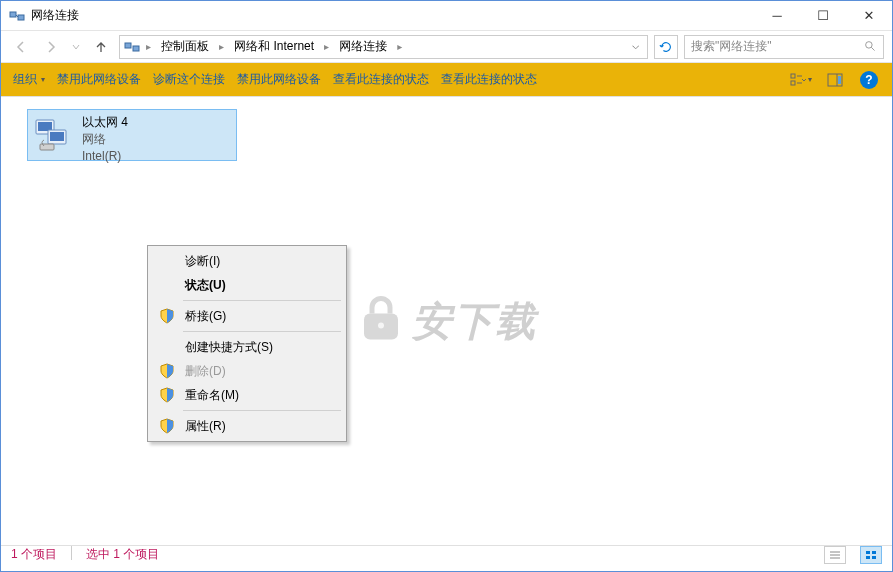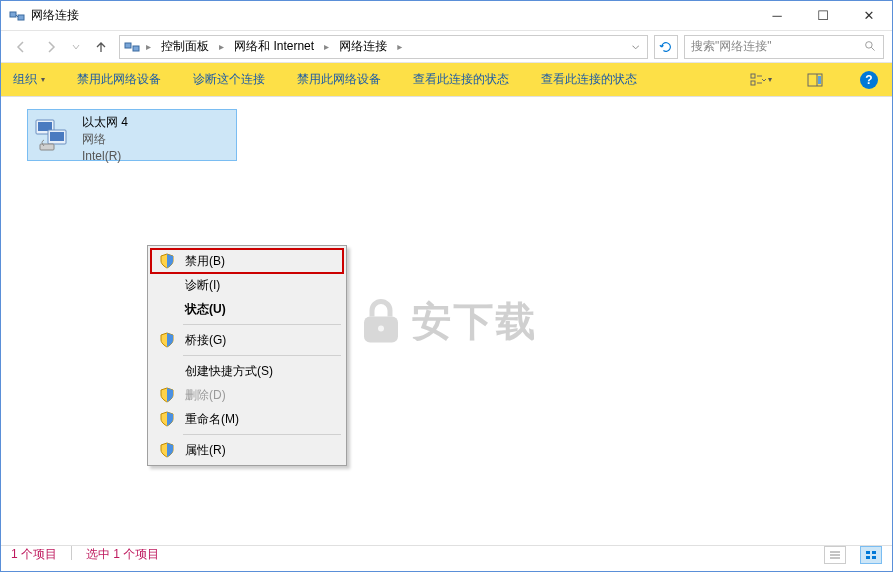--- a/index.html
+++ b/index.html
@@ -16,21 +16,21 @@
 .nav-btn.disabled { color: #ccc; }
 .nav-up { color: #555; }
 .breadcrumb { flex: 1; height: 24px; border: 1px solid #ccc; display: flex; align-items: center; padding: 0 4px; gap: 2px; background: #fff; }
 .breadcrumb-icon { width: 16px; height: 16px; margin-right: 2px; }
 .bc-item { padding: 2px 6px; cursor: default; }
 .bc-sep { color: #888; font-size: 10px; padding: 0 2px; }
 .bc-chevron { margin-left: auto; color: #555; padding: 0 4px; display:flex; align-items:center; gap:2px; }
 .nav-refresh { width: 24px; height: 24px; border: 1px solid #ccc; display: flex; align-items: center; justify-content: center; color: #0078d7; }
 .searchbox { width: 200px; height: 24px; border: 1px solid #ccc; display: flex; align-items: center; padding: 0 6px; color: #888; gap: 6px; }
 
-.toolbar { height: 34px; display: flex; align-items: center; padding: 0 12px; gap: 32px; background: #fde047; border-bottom: 1px solid #e0e0e0; }
+.toolbar { height: 34px; display: flex; align-items: center; padding: 0 12px; gap: 12px; background: #eab308; border-bottom: 1px solid #e0e0e0; }
 .tb-item { color: #1a5aa8; cursor: default; display: flex; align-items: center; gap: 4px; }
 .tb-item .dd { font-size: 8px; color: #555; }
 .tb-spacer { flex: 1; }
 .tb-icon { width: 22px; height: 22px; display: flex; align-items: center; justify-content: center; color: #555; }
 .help-icon { width: 18px; height: 18px; border-radius: 50%; background: #0078d7; color: #fff; font-size: 12px; font-weight: bold; display: flex; align-items: center; justify-content: center; }
 
 .content { position: relative; height: calc(100% - 30px - 32px - 34px - 26px); background: #fff; }
 
 .connection { position: absolute; left: 26px; top: 12px; width: 210px; height: 52px; background: #cde6f7; border: 1px solid #7abdf2; display: flex; align-items: flex-start; padding: 4px 6px; gap: 8px; }
 .conn-icon { width: 40px; height: 40px; }
@@ -46,21 +46,21 @@
 .cm-item.bold { font-weight: bold; }
 .cm-sep { height: 1px; background: #d0d0d0; margin: 3px 2px 3px 32px; }
 
 .statusbar { position: absolute; bottom: 0; left: 0; right: 0; height: 26px; border-top: 1px solid #e0e0e0; display: flex; align-items: flex-start; padding: 0 10px; gap: 14px; font-size: 12px; color: #be185d; }
 .sb-sep { width: 1px; height: 14px; background: #ccc; }
 .sb-spacer { flex: 1; }
 .sb-view { width: 22px; height: 18px; border: 1px solid #ccc; display: flex; align-items: center; justify-content: center; font-size: 10px; color: #888; }
 .sb-view.active { background: #cde6f7; border-color: #7abdf2; color: #0066cc; }
 
 .watermark { position: absolute; left: 50%; top: 50%; transform: translate(-50%, -50%); display: flex; flex-direction: column; align-items: center; color: #d0d0d0; pointer-events: none; }
-.watermark .wm-row { display: flex; align-items: center; gap: 6px; }
+.watermark .wm-row { display: flex; align-items: flex-start; gap: 6px; font-style: italic; }
 .watermark .wm-text { font-size: 40px; font-weight: bold; letter-spacing: 2px; }
 .watermark .wm-sub { font-size: 22px; letter-spacing: 6px; margin-top: -2px; }
 .wm-icon { width: 50px; height: 50px; }
 </style>
 </head>
 <body>
 
 <div class="titlebar">
   <svg class="icon" viewBox="0 0 16 16">
       <rect x="1" y="4" width="6" height="5" fill="#7aa6d8" stroke="#3a6aa0"></rect>
@@ -181,27 +181,20 @@
       <path d="M10 26 q-4 2 0 6" stroke="#888" fill="none"></path>
     </svg>
     <div class="conn-text">
       <span class="conn-name">以太网 4</span>
       <span class="conn-sub">网络</span>
       <span class="conn-sub">Intel(R)</span>
     </div>
   </div>
 
   <div class="context-menu">
-    <div class="cm-item highlighted">
-      <svg class="shield" viewBox="0 0 16 16">
-          <path d="M8 1 L14 3 V8 C14 12 8 15 8 15 C8 15 2 12 2 8 V3 Z" fill="#ffd24a" stroke="#c08a00"></path>
-          <path d="M8 1 L14 3 V8 C14 12 8 15 8 15 Z" fill="#4a90e2"></path>
-        </svg>
-      <span>禁用(B)</span>
-    </div>
     <div class="cm-item">
         <span>诊断(I)</span>
       </div>
     <div class="cm-item bold">
         <span>状态(U)</span>
       </div>
     <div class="cm-sep"></div>
     <div class="cm-item">
       <svg class="shield" viewBox="0 0 16 16">
           <path d="M8 1 L14 3 V8 C14 12 8 15 8 15 C8 15 2 12 2 8 V3 Z" fill="#ffd24a" stroke="#c08a00"></path>

